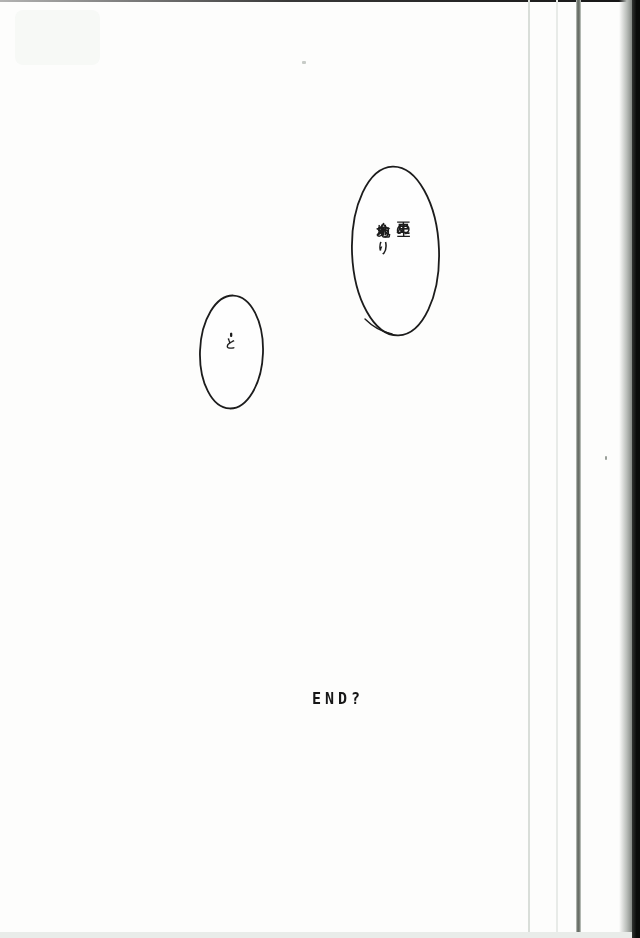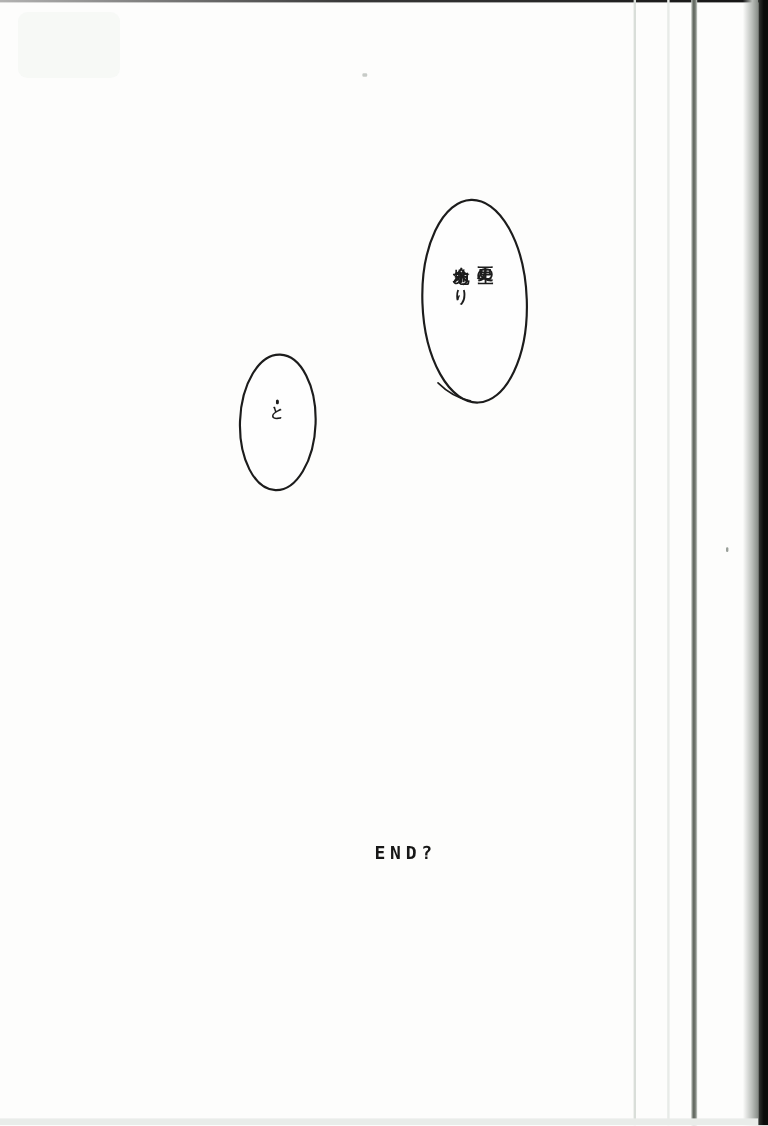--- a/index.html
+++ b/index.html
@@ -93,21 +93,20 @@
   .end-label {
     position: absolute;
     left: 312px;
     top: 690px;
     font-family: "DejaVu Sans Mono", "Liberation Mono", monospace;
     font-weight: 700;
     font-size: 15px;
     letter-spacing: 4px;
     color: #171717;
     z-index: 4;
-    margin-top: 12px;
   }
 </style>
 </head>
 <body>
 
 <div class="page">
 
   <div class="blotch"></div>
   <div class="top-border"></div>
   <div class="edge-line-a"></div>

